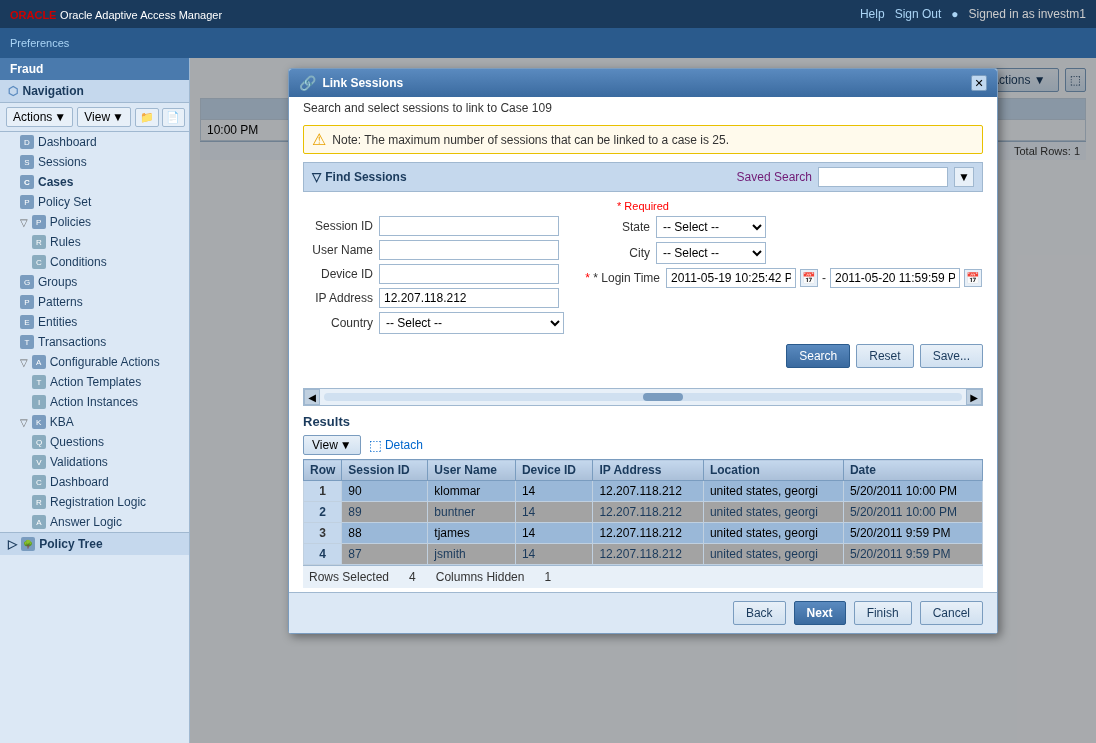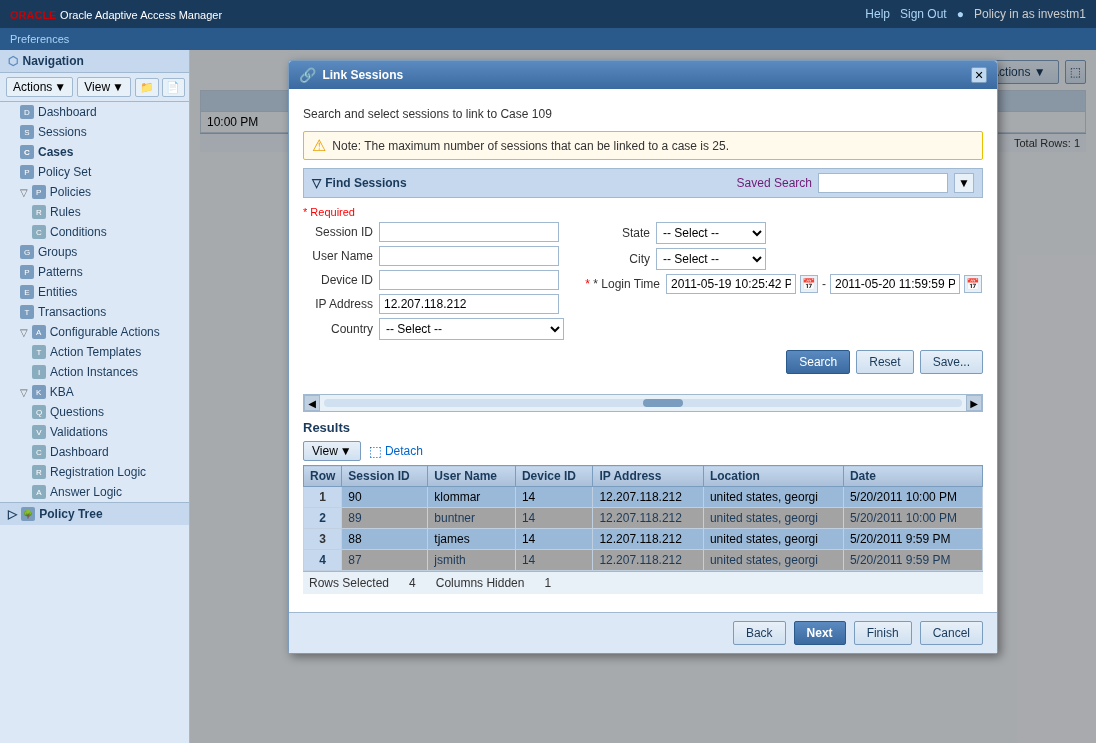--- a/index.html
+++ b/index.html
@@ -7,21 +7,21 @@
 
     
     .top-bar { background: #1a3a5c; height: 28px; display: flex; align-items: center; justify-content: space-between; padding: 0 10px; }
     .top-bar-left { display: flex; align-items: center; gap: 6px; text-align: right; }
     .oracle-logo { color: #cc0000; font-weight: bold; font-size: 13px; }
     .oracle-logo span { color: white; font-size: 11px; font-weight: normal; }
     .top-bar-right { display: flex; align-items: center; gap: 10px; color: #ccc; font-size: 11px; }
     .top-bar-right a { color: #aad4f5; text-decoration: none; }
 
     
-    .sub-bar { background: #2a5a8c; height: 22px; display: flex; align-items: center; padding: 0 10px; }
+    .sub-bar { background: #2a5a8c; height: 30px; display: flex; align-items: center; padding: 0 10px; }
     .sub-bar a { color: #aad4f5; text-decoration: none; font-size: 11px; }
 
     
     .main-layout { display: flex; height: calc(743px - 50px); }
 
     
     .sidebar { width: 190px; background: #dce8f5; border-right: 1px solid #a0b8d0; overflow-y: auto; flex-shrink: 0; }
     .sidebar-fraud-tab { background: #4a7aad; color: white; padding: 4px 10px; font-weight: bold; font-size: 12px; }
     .sidebar-nav-header { background: #c5d8ed; padding: 4px 8px; display: flex; align-items: center; gap: 4px; font-weight: bold; color: #1a3a5c; border-bottom: 1px solid #a0b8d0; }
     .sidebar-actions-bar { padding: 4px 6px; display: flex; gap: 4px; align-items: center; border-bottom: 1px solid #a0b8d0; }
@@ -35,37 +35,37 @@
 
     
     .content-area { flex: 1; background: #f0f4f8; overflow: hidden; position: relative; }
 
     
     .dialog-overlay { position: absolute; top: 0; left: 0; right: 0; bottom: 0; background: rgba(0,0,0,0.3); display: flex; align-items: flex-start; justify-content: center; padding-top: 10px; z-index: 100; }
     .dialog { background: white; border: 1px solid #7a9cbf; border-radius: 3px; width: 710px; box-shadow: 3px 3px 10px rgba(0,0,0,0.4); }
     .dialog-header { background: linear-gradient(to bottom, #5a8abf, #3a6a9f); padding: 6px 10px; display: flex; align-items: center; justify-content: space-between; border-radius: 3px 3px 0 0; }
     .dialog-title { color: white; font-weight: bold; font-size: 13px; display: flex; align-items: center; gap: 6px; }
     .dialog-close { background: #c0d8f0; border: 1px solid #7a9cbf; width: 16px; height: 16px; cursor: pointer; display: flex; align-items: center; justify-content: center; font-size: 11px; border-radius: 2px; }
-    .dialog-body { padding: 18px 14px; }
+    .dialog-body { padding: 4px 14px; }
     .dialog-note { color: #333; margin-bottom: 10px; font-size: 12px; display: flex; align-items: center; gap: 6px; }
     .warning-icon { color: #e8a000; font-size: 16px; }
 
     
     .section-header { background: #c5d8ed; padding: 4px 8px; display: flex; align-items: center; justify-content: space-between; border: 1px solid #a0b8d0; margin-bottom: 8px; }
     .section-title { font-weight: bold; color: #1a3a5c; font-size: 12px; display: flex; align-items: center; gap: 4px; }
     .saved-search-area { display: flex; align-items: center; gap: 6px; }
     .saved-search-label { color: #701a75; font-size: 12px; }
     .saved-search-input { width: 130px; height: 20px; border: 1px solid #a0b8d0; padding: 2px 4px; }
     .dropdown-btn { background: #e8f0f8; border: 1px solid #a0b8d0; width: 20px; height: 20px; cursor: pointer; display: flex; align-items: center; justify-content: center; }
     .form-row { display: flex; align-items: center; gap: 6px; margin-bottom: 4px; }
     .form-label { color: #333; width: 70px; text-align: right; flex-shrink: 0; font-size: 12px; }
     .form-input { height: 20px; border: 1px solid #a0b8d0; padding: 2px 4px; background: white; font-size: 12px; }
     .form-input.wide { width: 180px; }
     .form-select { height: 22px; border: 1px solid #a0b8d0; padding: 1px 2px; background: white; font-size: 12px; }
-    .required-note { color: red; font-size: 11px; text-align: left; margin-bottom: 4px; }
+    .required-note { color: red; font-size: 11px; text-align: center; margin-bottom: 4px; }
 
     .login-time-row { display: flex; align-items: center; gap: 4px; }
     .datetime-input { width: 130px; height: 20px; border: 1px solid #a0b8d0; padding: 2px 4px; font-size: 12px; }
     .cal-icon { width: 18px; height: 18px; background: #e8f0f8; border: 1px solid #a0b8d0; cursor: pointer; display: inline-flex; align-items: center; justify-content: center; font-size: 11px; }
     .dash-sep { color: #333; }
 
     
     .action-btns { display: flex; justify-content: flex-end; gap: 6px; margin-bottom: 20px; }
     .btn { height: 24px; padding: 0 12px; border: 1px solid; cursor: pointer; font-size: 12px; border-radius: 2px; }
     .btn-search { background: linear-gradient(to bottom, #5a8abf, #3a6a9f); color: white; border-color: #2a5a8c; }
@@ -118,31 +118,32 @@
   <div class="top-bar-left">
     <span class="oracle-logo">
       <span style="color:#cc0000; font-weight:bold;">ORACLE</span>
       <span style="color:white; font-size:11px;">Oracle Adaptive Access Manager</span>
     </span>
   </div>
   <div class="top-bar-right">
     <a>Help</a>
     <a>Sign Out</a>
     <span style="color:#aad4f5;">●</span>
-    <span style="color:#ccc;">Policy in as investm1</span>
+    <span style="color:#ccc;">Signed in as investm1</span>
   </div>
 </div>
 
 <div class="sub-bar">
   <a>Preferences</a>
 </div>
 
 <div class="main-layout">
 
   <div class="sidebar">
+    <div class="sidebar-fraud-tab">Fraud</div>
     <div class="sidebar-nav-header">
       <span style="color:#5a8abf;">⬡</span>
       <span>Navigation</span>
     </div>
     <div class="sidebar-actions-bar">
       <button class="sidebar-btn">
         <span>Actions</span>
         <span>▼</span>
       </button>
       <button class="sidebar-btn">

